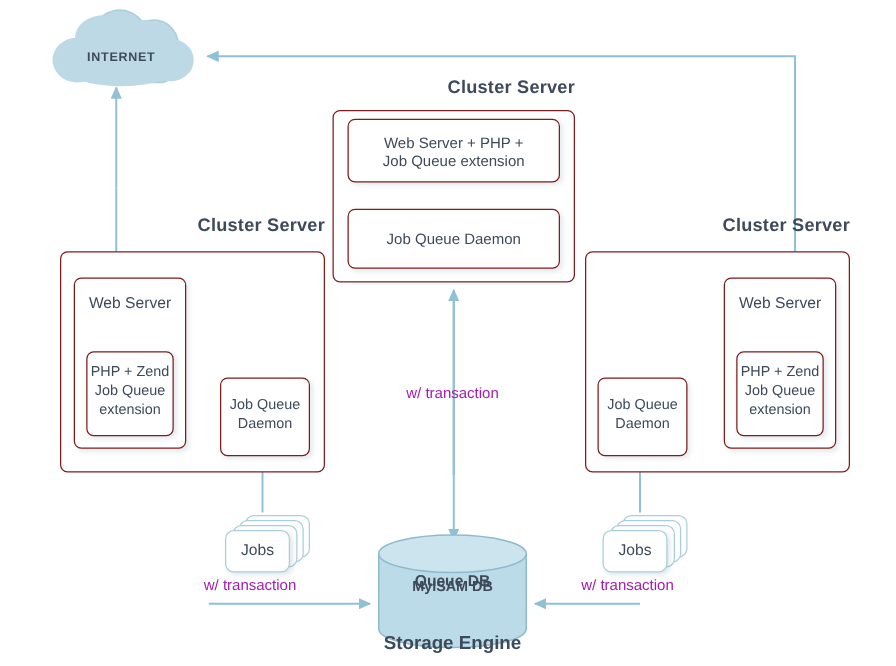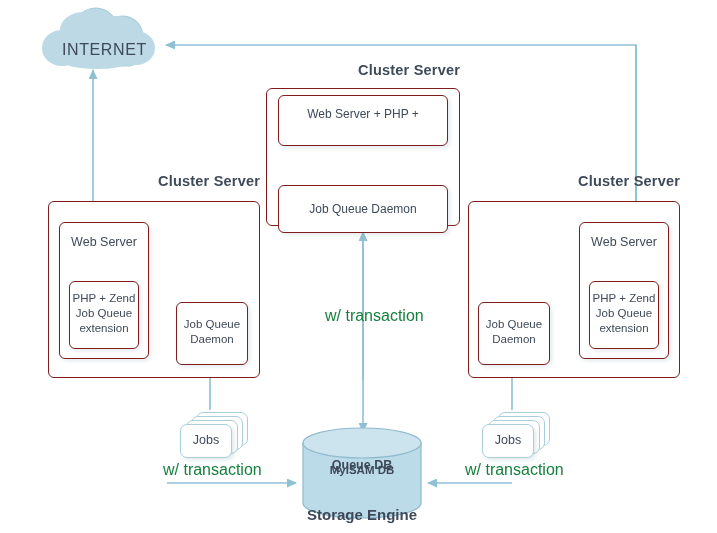--- a/index.html
+++ b/index.html
@@ -9,22 +9,22 @@
   #canvas{position:absolute;left:0;top:0;width:717px;height:533px;}
   svg.layer{position:absolute;left:0;top:0;width:717px;height:533px;overflow:visible;}
   .node{position:absolute;box-sizing:border-box;
         border:1px solid #7f1d1d;border-radius:6px;background:#ffffff;
         box-shadow:2px 2px 4px rgba(120,150,165,0.20);}
   .node.plain{box-shadow:none;}
   .boxtext{position:absolute;left:0;right:0;text-align:center;
            color:#3e4a5a;line-height:1.22;}
   .clustertitle{position:absolute;text-align:right;font-size:14.5px;
                 font-weight:bold;color:#3e4a5a;letter-spacing:.2px;white-space:nowrap;}
-  .edgelabel{position:absolute;font-size:16px;color:#15803d;white-space:nowrap;}
-  .cloudtext{position:absolute;font-size:16px;font-weight:normal;color:#3e4a5a;
+  .edgelabel{position:absolute;font-size:12px;color:#a21caf;white-space:nowrap;}
+  .cloudtext{position:absolute;font-size:10px;font-weight:bold;color:#3e4a5a;
              letter-spacing:.6px;white-space:nowrap;}
   .dbtext{position:absolute;left:0;right:0;text-align:center;color:#3e4a5a;}
   .jobs-stack{position:absolute;}
   .jobs-card{position:absolute;box-sizing:border-box;border:1px solid #a9cfdd;
              border-radius:7px;background:#ffffff;}
   .jobs-front{box-shadow:2px 2px 4px rgba(120,150,165,0.22);}
 </style>
 </head>
 <body>
 
@@ -114,23 +114,24 @@
     <div class="boxtext" style="top:14px;font-size:11.5px;">Job Queue</div>
     <div class="boxtext" style="top:29px;font-size:11.5px;">Daemon</div>
   </div>
 
   <div class="clustertitle" style="left:266px;top:62px;width:194px;">Cluster Server</div>
 
   <div class="node plain" style="left:266px;top:88px;width:194px;height:138px;"></div>
 
   <div class="node" style="left:278px;top:95px;width:170px;height:51px;">
     <div class="boxtext" style="top:11px;font-size:12px;">Web Server + PHP +</div>
+    <div class="boxtext" style="top:26px;font-size:12px;">Job Queue extension</div>
   </div>
 
-  <div class="node" style="left:278px;top:185px;width:170px;height:48px;padding-left:24px;">
+  <div class="node" style="left:278px;top:167px;width:170px;height:48px;padding-left:24px;">
     <div class="boxtext" style="top:16px;font-size:12px;">Job Queue Daemon</div>
   </div>
 
   <div class="clustertitle" style="left:468px;top:173px;width:212px;">Cluster Server</div>
 
   <div class="node plain" style="left:468px;top:201px;width:212px;height:177px;"></div>
 
   <div class="node" style="left:579px;top:222px;width:90px;height:137px;">
     <div class="boxtext" style="top:12px;font-size:12.5px;">Web Server</div>
   </div>

